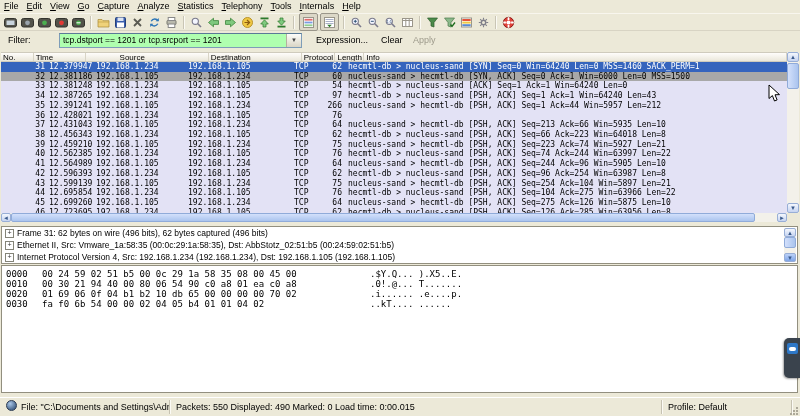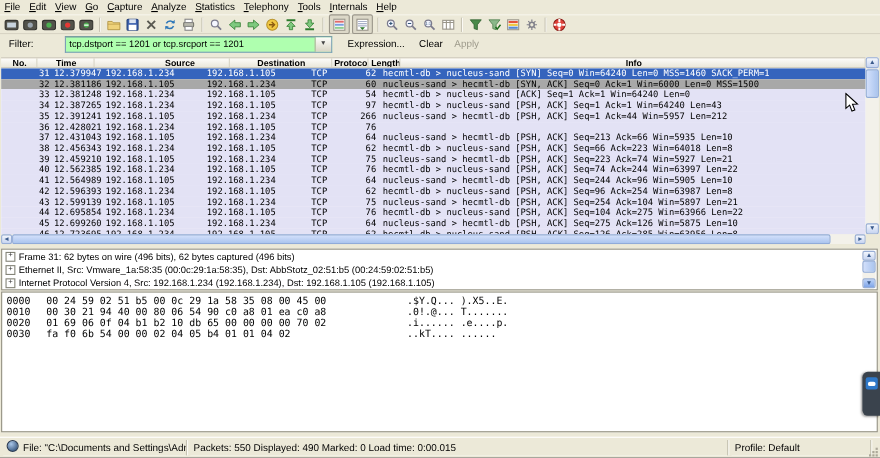--- a/index.html
+++ b/index.html
@@ -22,30 +22,30 @@
   .fcombo{position:absolute;left:36px;top:2px;width:243px;height:15px;background:var(--filter-bg,#afffaf);
           border:1px solid #7e9db8;border-top-color:#5a7a96;box-sizing:border-box;margin-left:23px;}
   .fvalue{position:absolute;left:3px;top:1px;font-size:8.5px;font-family:"Liberation Sans",sans-serif;white-space:nowrap;}
   .fdrop{position:absolute;right:0;top:0;width:14px;height:13px;background:linear-gradient(#fdfdfa,#d9d5c5);
          border-left:1px solid #b4b09e;font-size:6px;text-align:center;line-height:13px;color:#444;}
   .fbtn{position:absolute;top:4px;color:#000;cursor:default;margin-left:29px;}
   .b-expr{left:287px;} .b-clear{left:352px;} .b-apply{left:384px;color:#9d9a8b;}
   
   .pkthdr{position:absolute;left:1px;top:52px;width:786px;height:10px;display:flex;
           background:linear-gradient(#fefdfb,#eae7da);border-top:1px solid #cfcbbd;border-bottom:1px solid #cfcbbd;box-sizing:border-box;}
-  .hcell{border-right:1px solid #d8d4c6;font-size:8px;font-weight:bold;line-height:9px;
-         padding-left:2px;box-sizing:border-box;overflow:hidden;white-space:nowrap;text-align:center;}
+  .hcell{border-right:1px solid #d8d4c6;font-size:8px;font-weight:normal;line-height:9px;
+         padding-left:2px;box-sizing:border-box;overflow:hidden;white-space:nowrap;}
   .pktrows{position:absolute;left:1px;top:62px;width:786px;height:151px;background:#fff;overflow:hidden;}
   .prow{position:relative;height:9.72px;line-height:9.72px;background:var(--tcp-bg,#e3e2f5);
         font-family:"DejaVu Sans Mono","Liberation Mono",monospace;font-size:8px;white-space:nowrap;}
   .prow.gray{background:var(--syn-bg,#a8a8a8);}
   .prow.selected{background:var(--sel-bg,#3564bd);color:var(--sel-fg,#fff);}
   .prow span{position:absolute;top:0;}
   .c-no{left:0;width:44px;text-align:right;}
-  .c-time{left:48px;} .c-src{left:95px;} .c-dst{left:187px;} .c-proto{left:282px;}
+  .c-time{left:48px;} .c-src{left:95px;} .c-dst{left:187px;} .c-proto{left:293px;}
   .c-len{left:305px;width:36px;text-align:right;} .c-info{left:347px;}
   
   .sb-btn{position:absolute;background:linear-gradient(#f4f7fd,#c6d4f1);border:1px solid #98aed6;
           border-radius:2px;color:#3a5a8c;font-size:6px;line-height:8px;text-align:center;box-sizing:border-box;}
   .sb-thumb{position:absolute;background:linear-gradient(90deg,#d3e0fb,#aac4ee);border:1px solid #90abd9;border-radius:2px;box-sizing:border-box;}
   .sb-thumb.h{background:linear-gradient(#d3e0fb,#aac4ee);}
   .vscroll{position:absolute;left:787px;top:52px;width:12px;height:161px;background:#f3f1ea;}
   .hscroll{position:absolute;left:1px;top:213px;width:786px;height:9px;background:#f3f1ea;}
   .sbcorner{position:absolute;left:787px;top:213px;width:12px;height:9px;background:var(--chrome,#ece9d8);}
   

